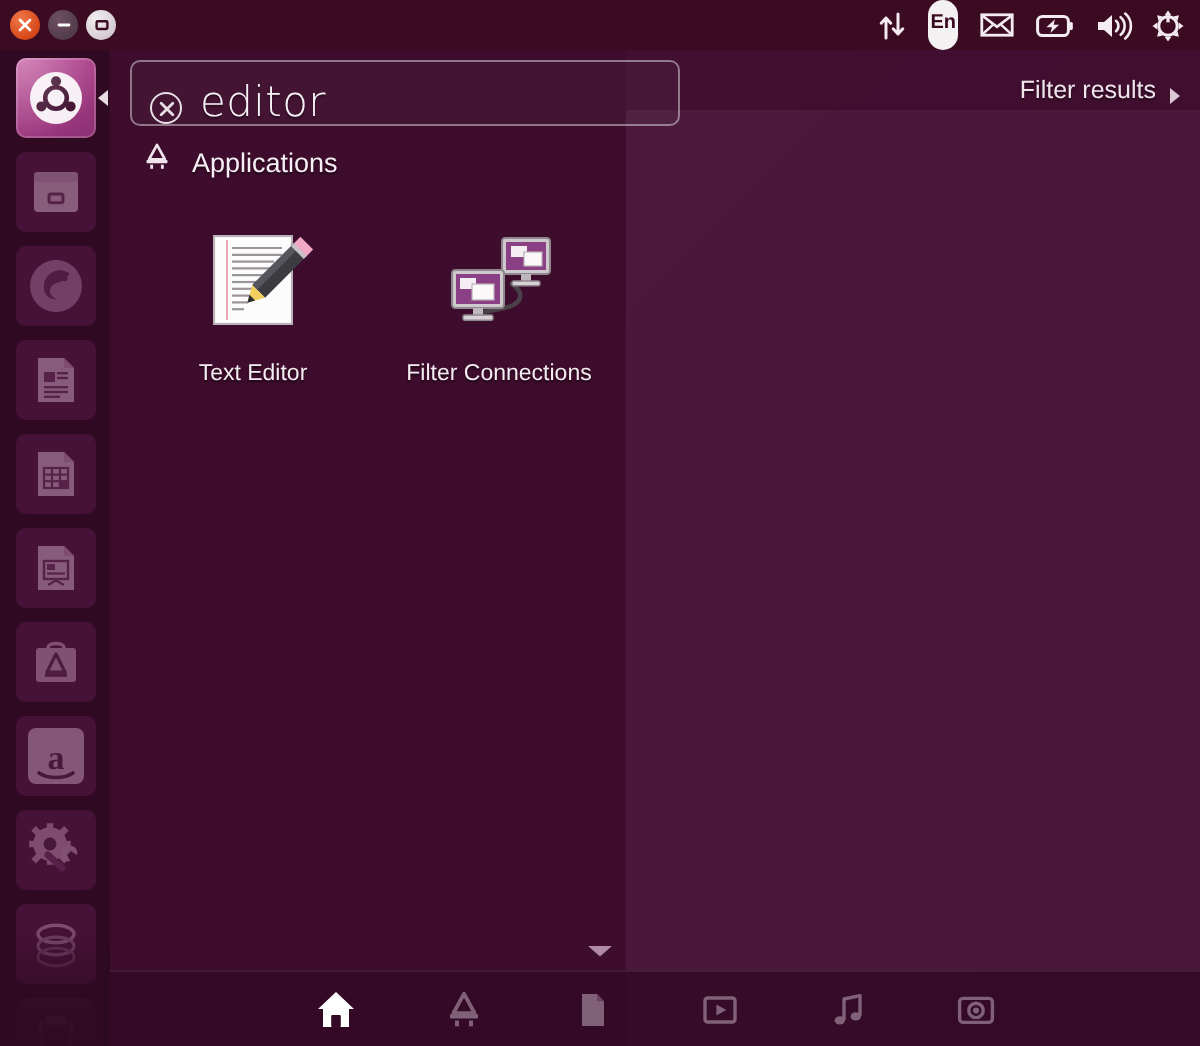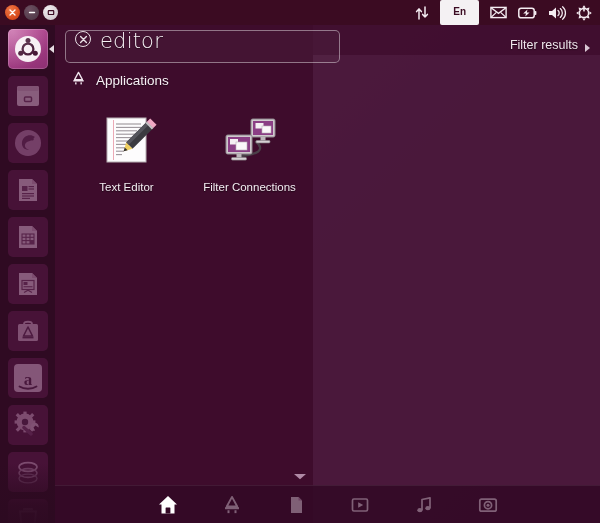--- a/index.html
+++ b/index.html
@@ -47,21 +47,21 @@
 
   #indicators {
     margin-left:auto; display:flex; align-items:center;
     gap:11px; padding-right:8px; height:100%;
   }
   .ind { display:flex; align-items:center; justify-content:center; height:25px; }
   .ind svg { display:block; }
   #kbd-ind {
     background:#f4f1f3; color:#3b0b22;
     font-size:10px; font-weight:bold; line-height:1;
-    padding:2px 13px 3px; border-radius:2px;
+    padding:2px 1px 3px; border-radius:8px;
     font-family:"Liberation Sans", sans-serif;
   }
 
   
   #launcher {
     position:absolute; left:0; top:25px; width:55px; bottom:0;
     background:rgba(45,10,33,0.86);
     z-index:40;
     overflow:hidden;
   }
@@ -113,21 +113,21 @@
   #search-row {
     position:absolute; left:0; top:0; right:0; height:42px;
     display:flex; align-items:center;
   }
   #search-box {
     position:absolute; left:10px; top:5px;
     width:275px; height:33px;
     border:1px solid rgba(255,255,255,0.42);
     border-radius:5px;
     background:rgba(255,255,255,0.035);
-    display:flex; align-items:flex-start; gap:9px;
+    display:flex; align-items:flex-end; gap:9px;
     padding-left:9px;
   }
   #search-clear {
     width:16px;height:16px;border-radius:50%;
     border:1.4px solid #e8dfe5;
     display:flex;align-items:center;justify-content:center;
     flex:0 0 auto;
   }
   #search-text {
     color:#f6f1f4; font-size:21px; line-height:1;

